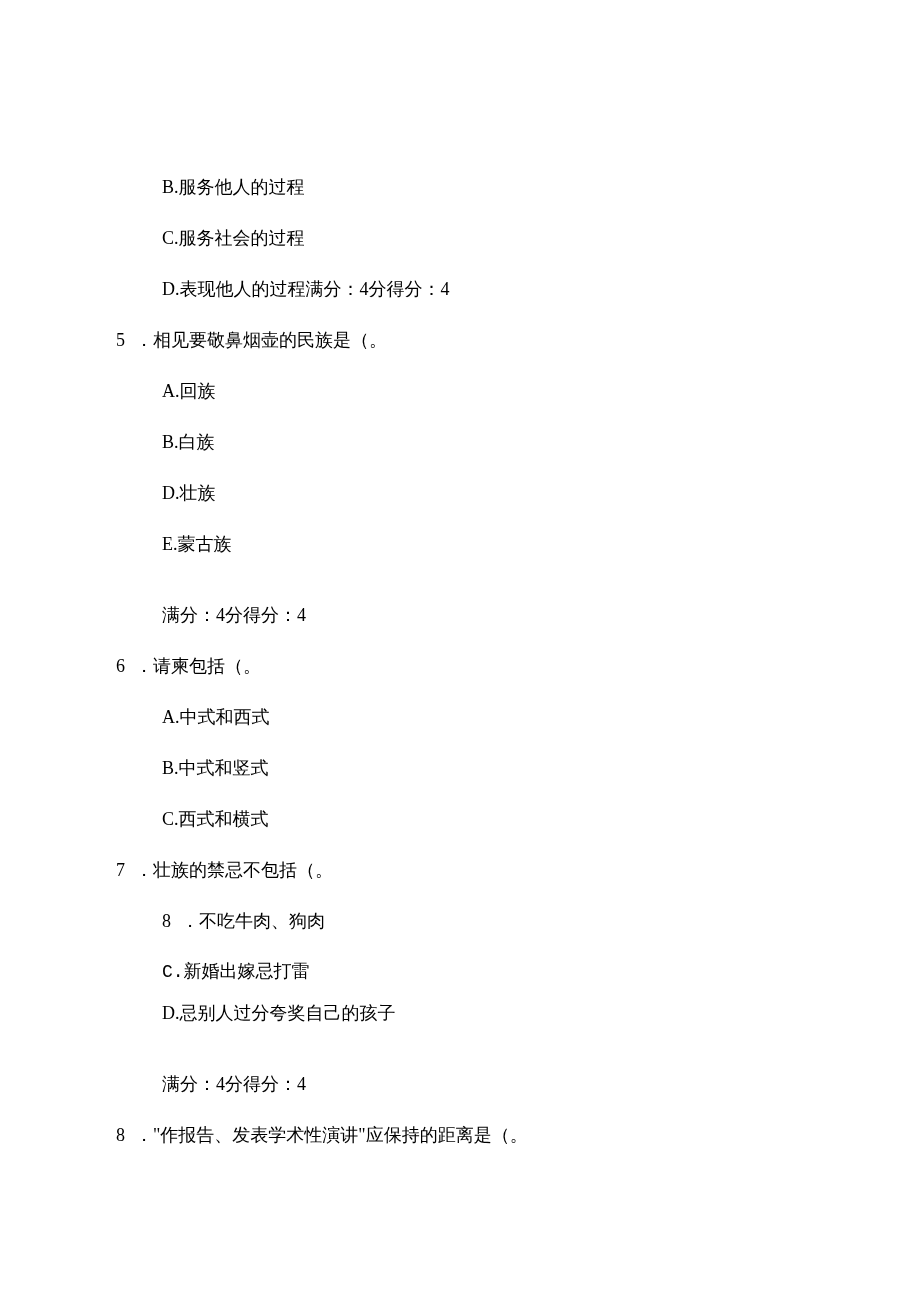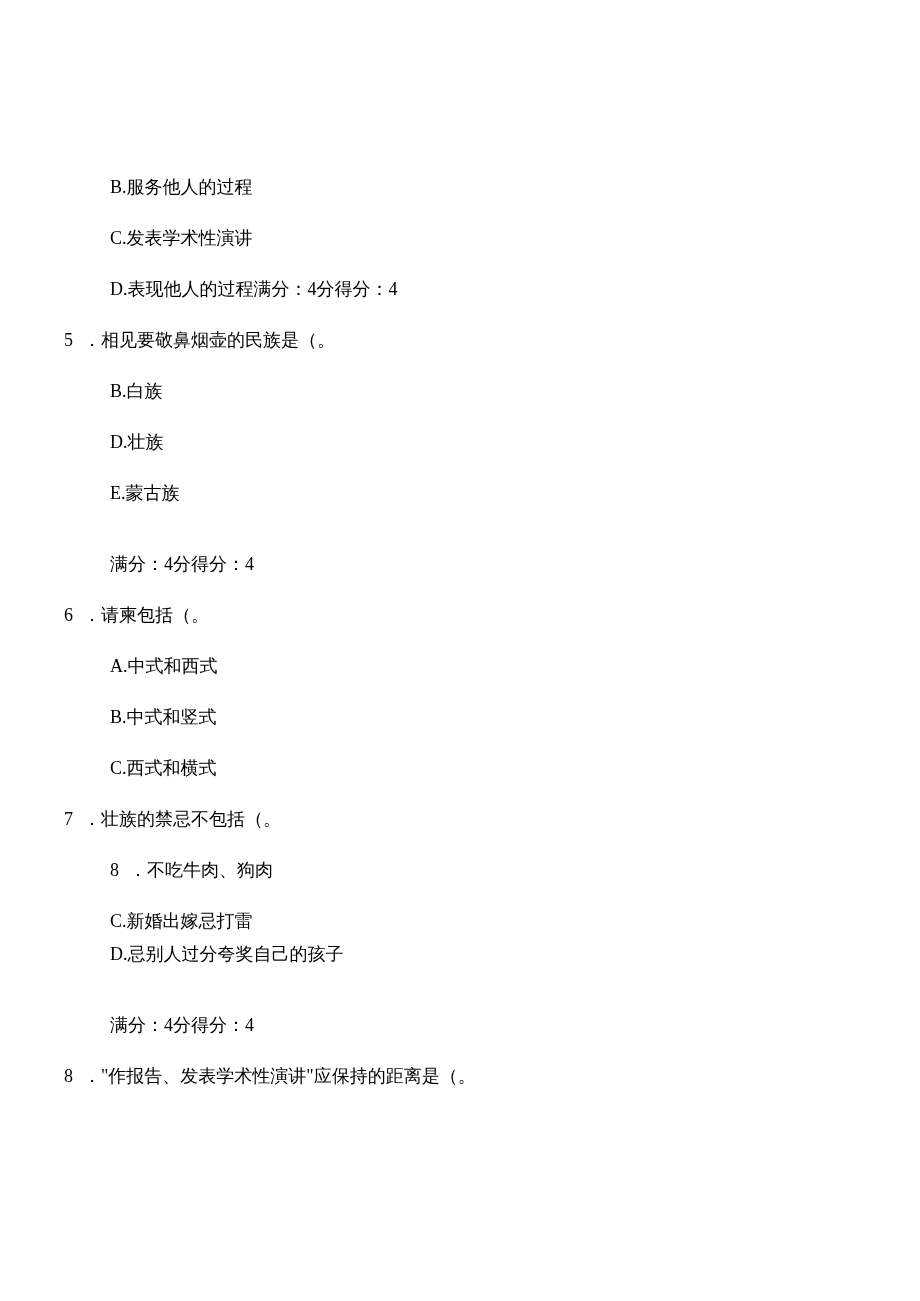--- a/index.html
+++ b/index.html
@@ -12,21 +12,21 @@
       height: 1301px;
       background: #ffffff;
       font-family: "SimSun", "宋体", serif;
       font-size: 18px;
       color: #000000;
       line-height: 1.5;
       position: relative;
     }
     .content {
       padding-top: 174px;
-      padding-left: 64px;
+      padding-left: 116px;
     }
     .option {
       padding-left: 46px;
       margin-bottom: 24px;
     }
     .question {
       margin-bottom: 24px;
       display: flex;
     }
     .q-num {
@@ -35,35 +35,37 @@
     }
     .q-text {
       display: inline-block;
     }
     .score {
       padding-left: 46px;
       margin-bottom: 24px;
       margin-top: 44px;
     }
     .tight-group {
-      margin-bottom: 6px;
+      margin-bottom: 14px;
+      font-family: Liberation Mono, monospace;
     }
   </style>
 </head>
 <body>
 
 <div class="content">
   <div class="option">B.服务他人的过程</div>
-  <div class="option">C.发表学术性演讲</div>
+  <div class="option">C.服务社会的过程</div>
   <div class="option">D.表现他人的过程满分：4分得分：4</div>
 
   <div class="question">
     <span class="q-num">5</span>
     <span class="q-text">．相见要敬鼻烟壶的民族是（。</span>
   </div>
+  <div class="option">A.回族</div>
   <div class="option">B.白族</div>
   <div class="option">D.壮族</div>
   <div class="option">E.蒙古族</div>
   <div class="score">满分：4分得分：4</div>
 
   <div class="question">
     <span class="q-num">6</span>
     <span class="q-text">．请柬包括（。</span>
   </div>
   <div class="option">A.中式和西式</div>

